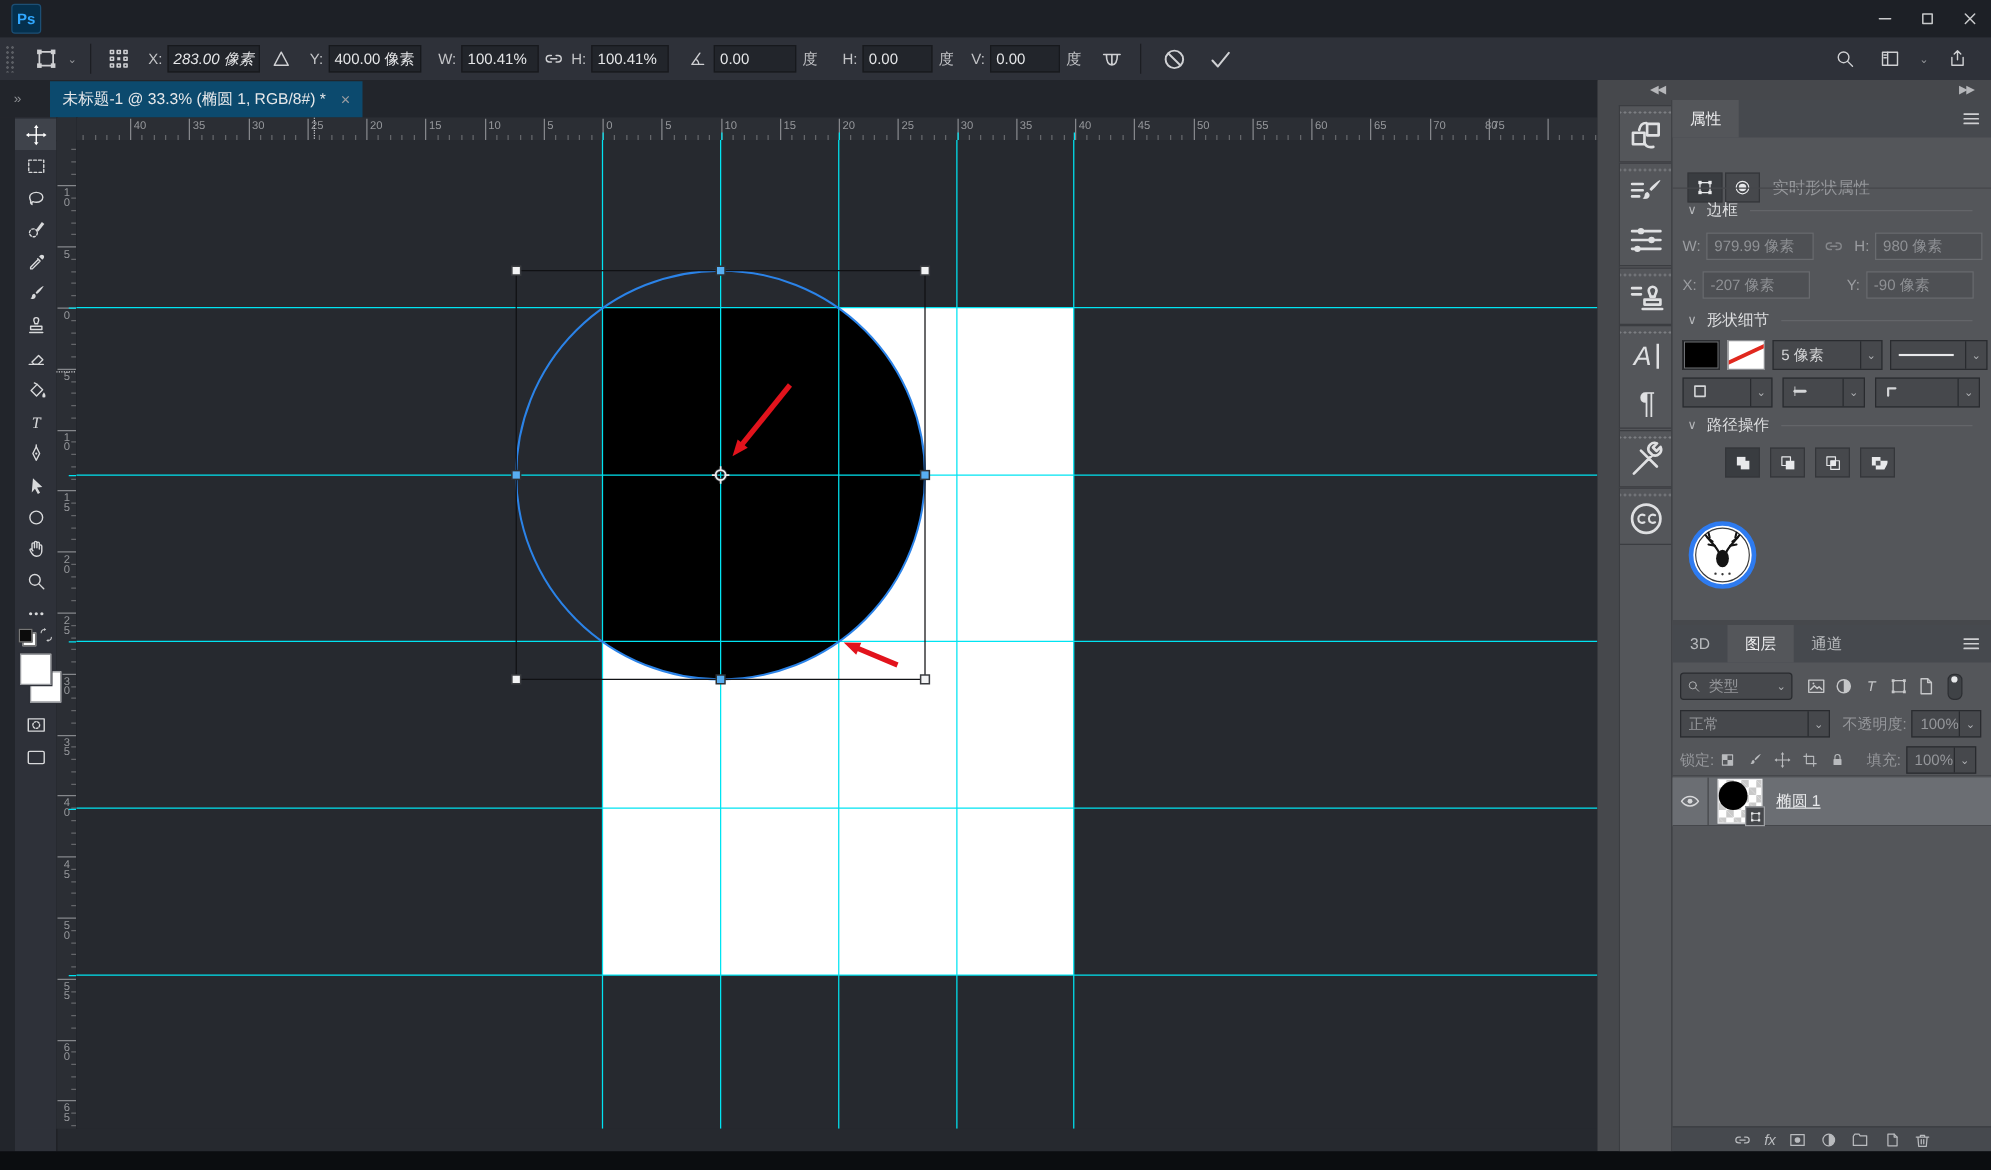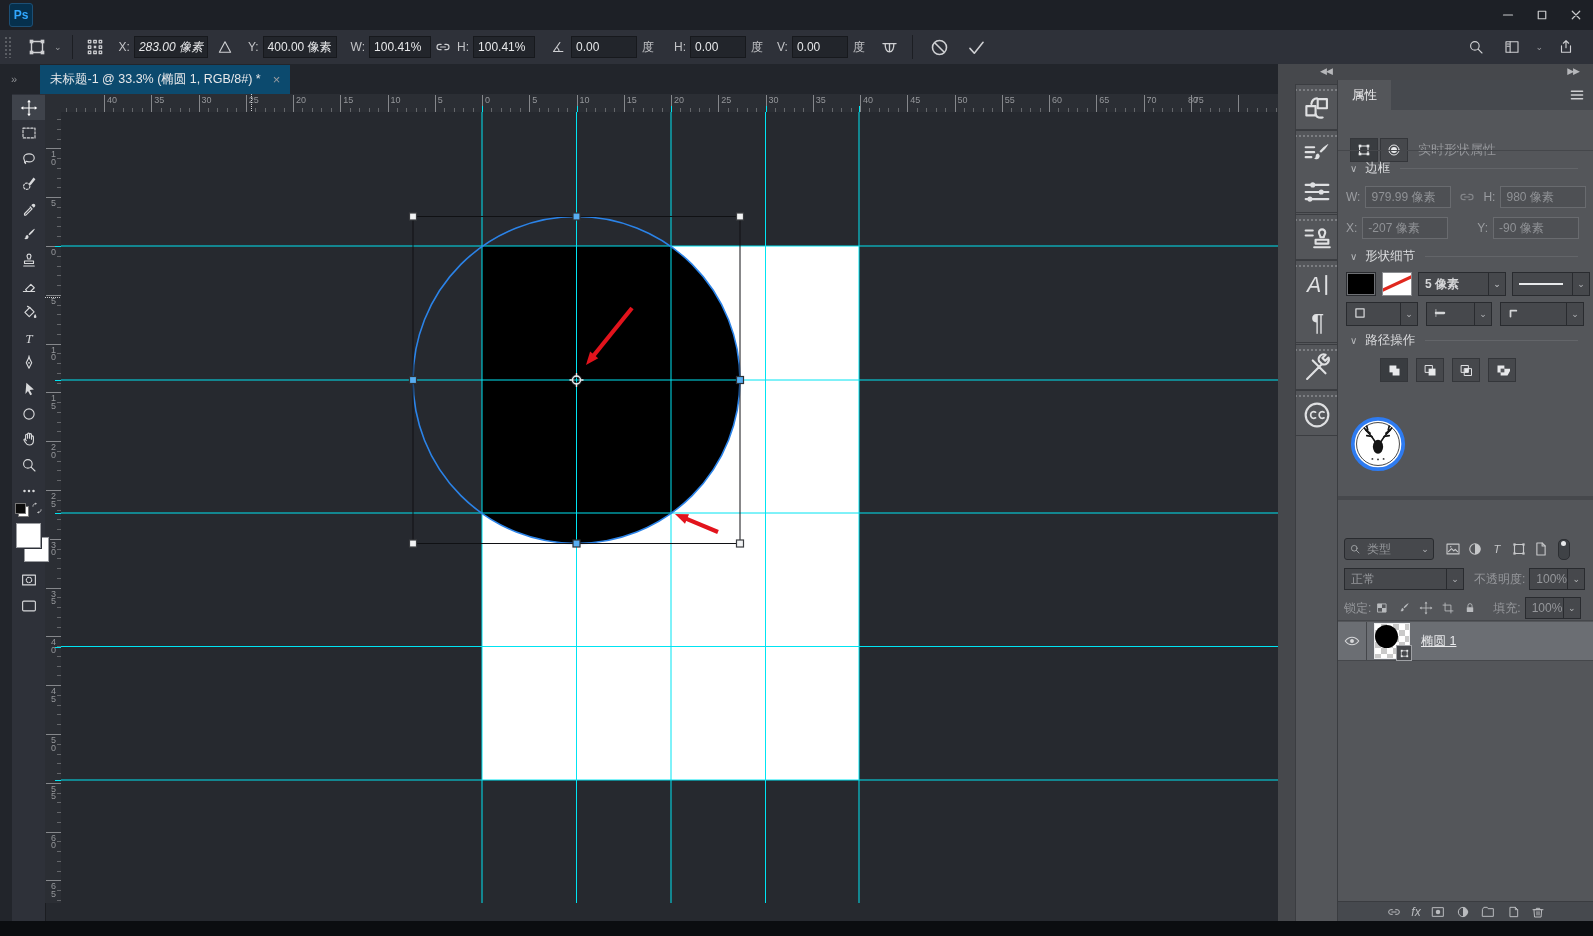--- a/index.html
+++ b/index.html
@@ -818,21 +818,21 @@
       <div class="sechead abs" style="left:8px;top:168px;width:238px;">
         <span class="chev">∨</span>
         <span>形状细节</span>
           <span class="rule"></span>
       </div>
       <div class="abs flex" style="left:8px;top:192px;gap:6px;">
         <div style="width:28px;height:22px;background:#000;border:1px solid #2a2c30;box-shadow:inset 0 0 0 1px #6e7074;"></div>
         <div style="width:28px;height:22px;background:#fff;border:1px solid #8a8c90;position:relative;overflow:hidden;">
           <div style="position:absolute;left:-4px;top:9px;width:36px;height:3px;background:#e0281e;transform:rotate(-25deg);"></div>
         </div>
-        <div class="combo" style="width:86px;font-weight:bold;">
+        <div class="combo" style="width:86px;">
           <span class="cv">5 像素</span>
             <span class="dd">⌄</span>
         </div>
         <div class="combo" style="width:76px;">
           <span class="cv">
               <span style="display:block;width:44px;height:2px;background:#e8e9eb;"></span>
             </span>
           <span class="dd">⌄</span>
         </div>
       </div>
@@ -925,20 +925,30 @@
           </g>
           <g fill="#333">
               <circle cx="24" cy="46" r="1"></circle>
               <circle cx="30" cy="46.5" r="1"></circle>
               <circle cx="36" cy="46" r="1"></circle>
             </g>
         </svg>
       </div>
 
       <div class="abs" style="left:0;top:416px;width:256px;height:4px;background:#46484c;"></div>
+      <div class="ltabbar" style="top:420px;">
+        <div class="ptab">3D</div>
+        <div class="ptab on">图层</div>
+        <div class="ptab">通道</div>
+        <i class="ic pmenu">
+            <svg viewBox="0 0 24 24" fill="none" stroke="currentColor" stroke-width="1.5" stroke-linecap="round" stroke-linejoin="round">
+              <path d="M4.5 7h15M4.5 12h15M4.5 17h15" stroke-width="1.8"></path>
+            </svg>
+          </i>
+      </div>
       <div class="lrow" style="top:456px;height:26px;padding:0 6px;gap:4px;">
         <div class="combo" style="width:88px;height:20px;border-radius:3px;">
           <i class="ic" style="width:12px;height:12px;margin-left:4px;color:#b3b5b8;">
               <svg viewBox="0 0 24 24" fill="none" stroke="currentColor" stroke-width="1.5" stroke-linecap="round" stroke-linejoin="round">
                 <circle cx="10.5" cy="10.5" r="5.7"></circle>
                 <path d="M14.8 14.8L20 20"></path>
               </svg>
             </i>
           <span class="cv dim">类型</span>
           <span class="dd" style="border:none;">⌄</span>

